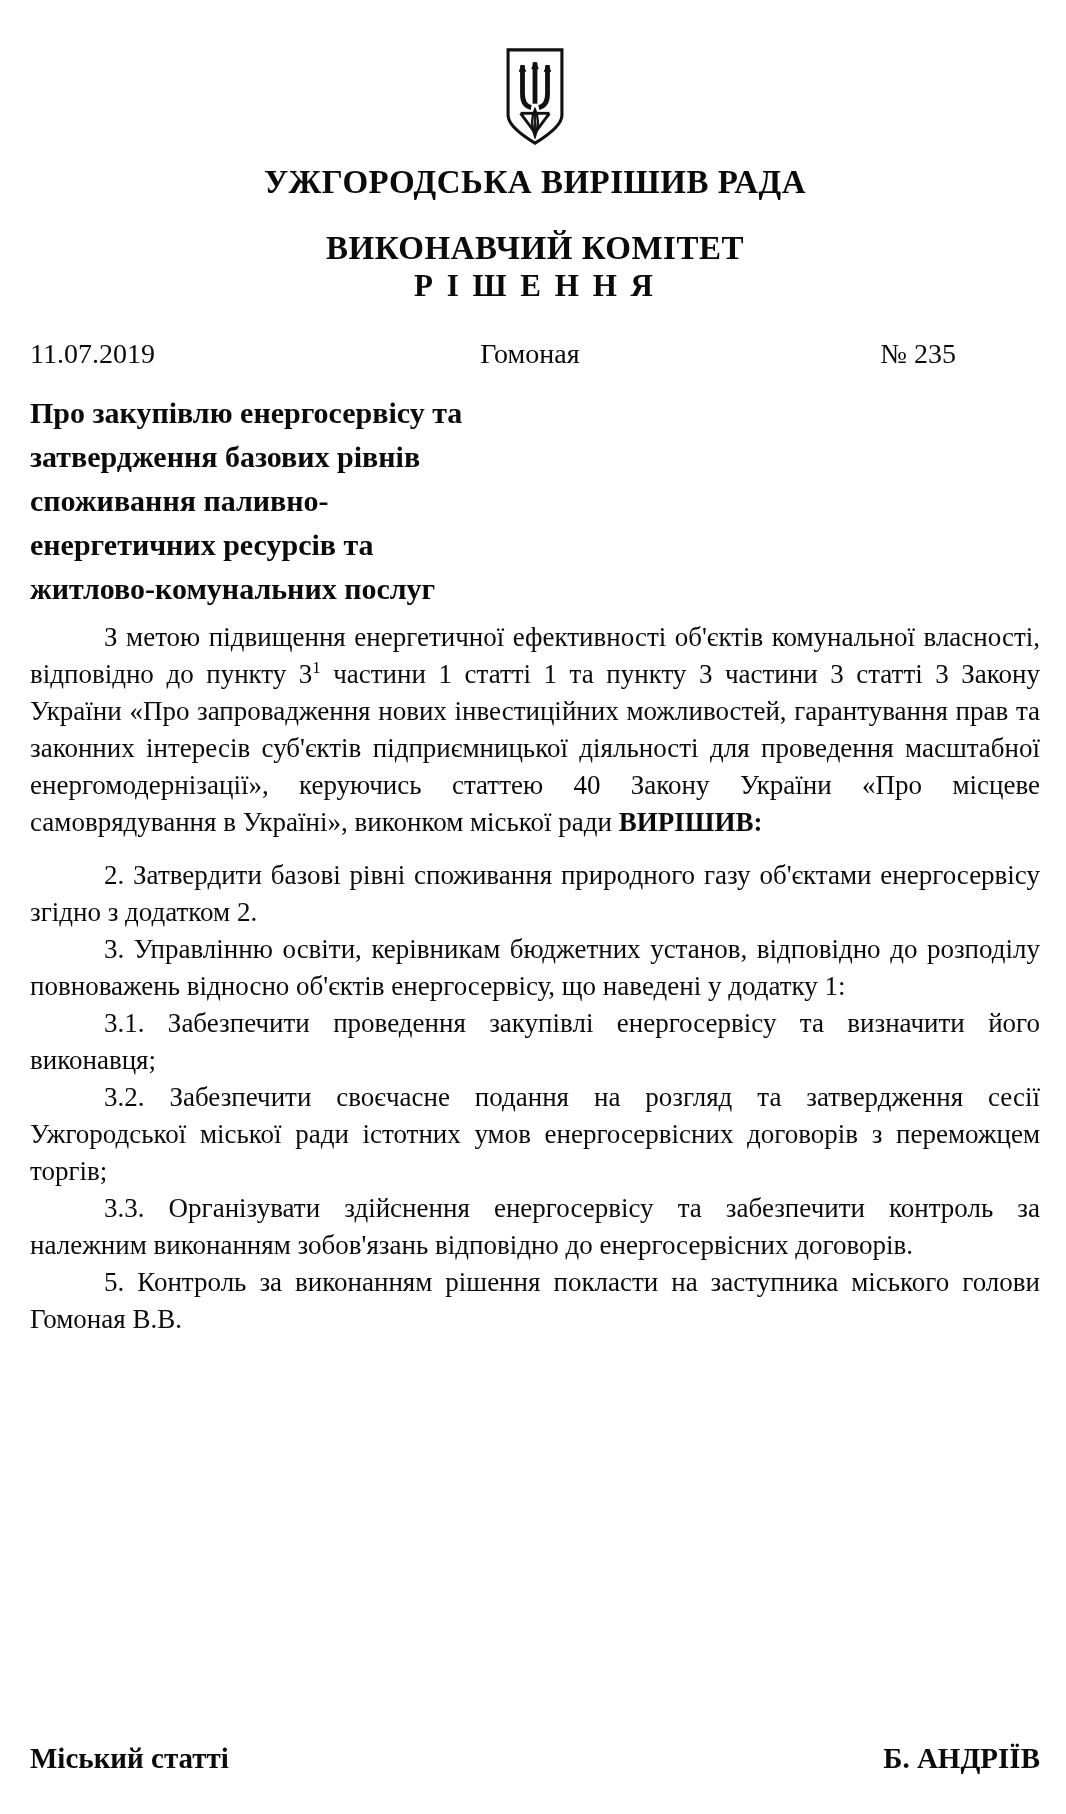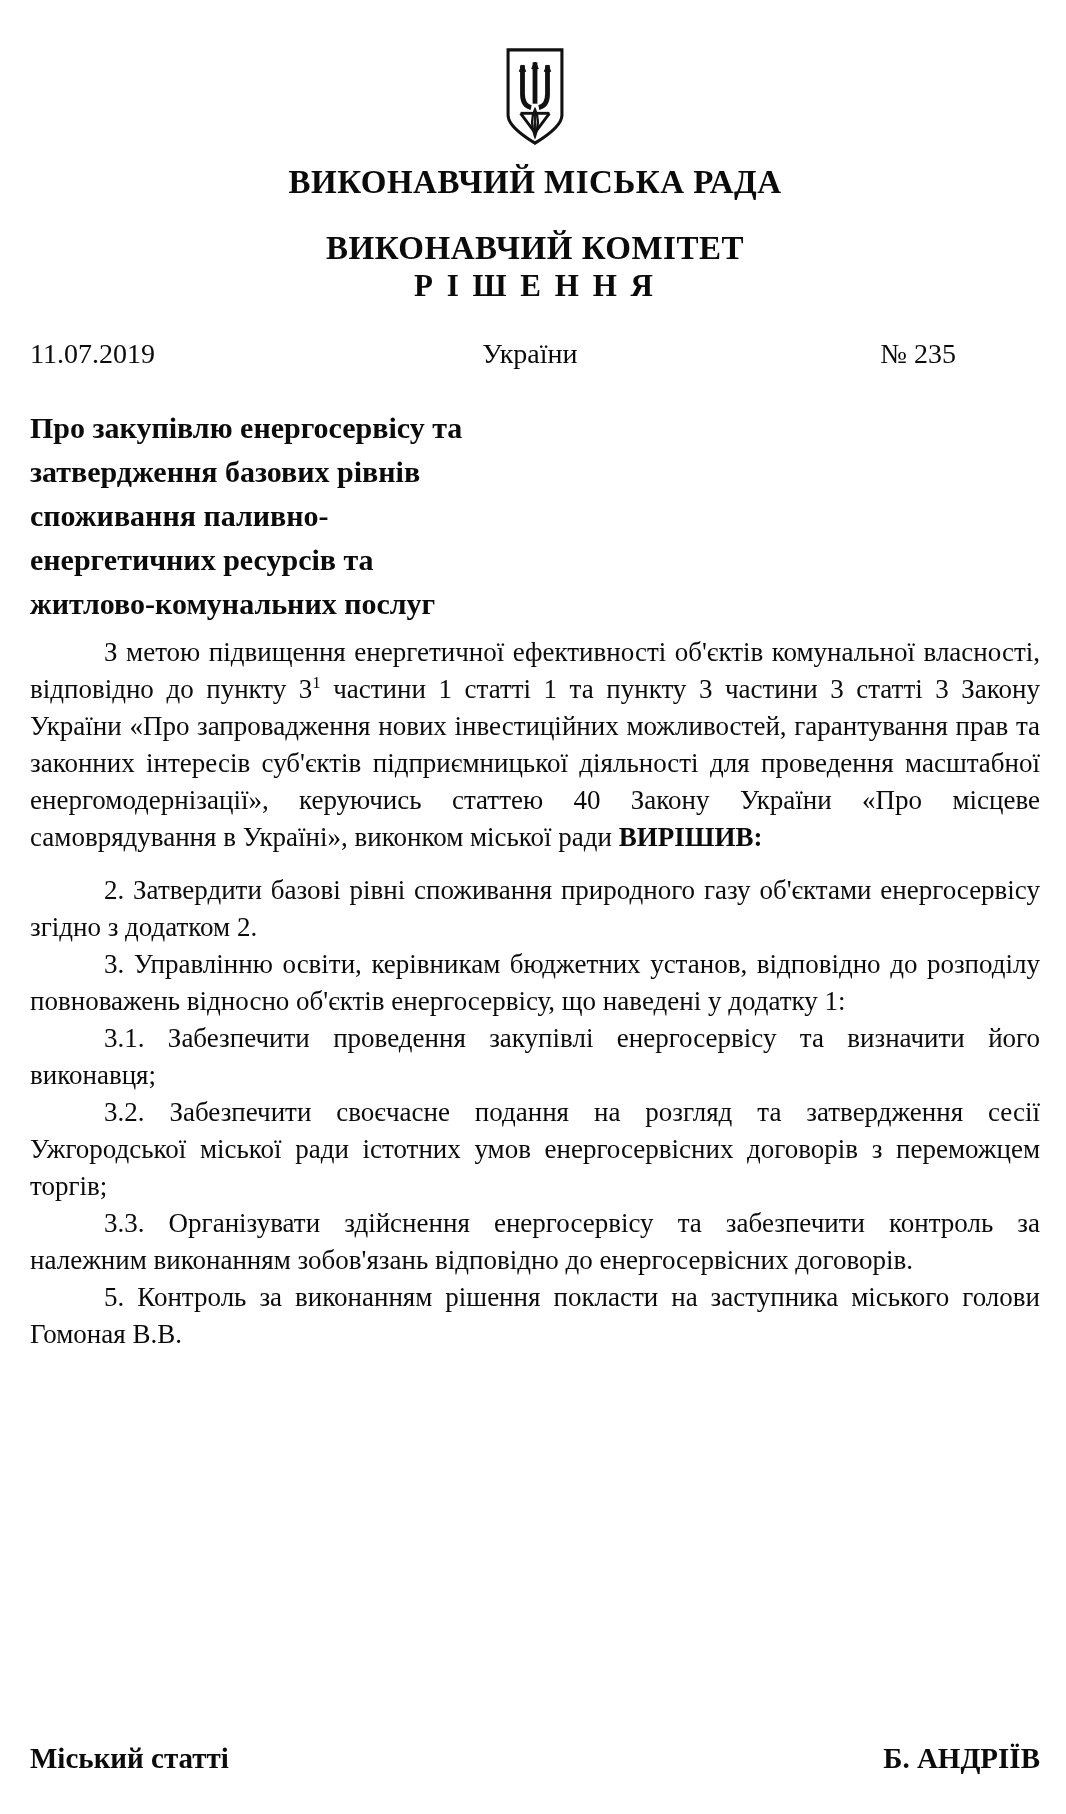--- a/index.html
+++ b/index.html
@@ -10,21 +10,21 @@
     padding:46px 26px 0 30px;overflow:hidden;
   }
   .emblem-wrap{text-align:center;line-height:0;}
   .h-org{font-size:33px;font-weight:bold;text-align:center;margin-top:18px;letter-spacing:0.5px;line-height:1.15;}
   .h-committee{font-size:33px;font-weight:bold;text-align:center;margin-top:28px;letter-spacing:0.5px;line-height:1.15;}
   .h-doctype{font-size:31px;font-weight:bold;text-align:center;letter-spacing:3px;line-height:1.15;}
   .dateline{display:flex;margin-top:34px;font-size:28px;line-height:1.15;}
   .dl-left{width:33%;text-align:left;}
   .dl-center{width:33%;text-align:center;}
   .dl-right{width:34%;text-align:right;padding-right:84px;box-sizing:border-box;}
-  .subject{font-weight:bold;font-size:30px;line-height:44px;max-width:472px;margin-top:36px;}
+  .subject{font-weight:bold;font-size:30px;line-height:44px;max-width:472px;margin-top:21px;}
   .doc-body{margin-top:8px;font-size:27px;line-height:37px;text-align:justify;}
   .doc-body p{margin:0;text-indent:74px;}
   .doc-body p.intro{margin-bottom:16px;}
   .doc-body sup{font-size:0.62em;line-height:0;}
   .resolved{font-weight:bold;}
   .signature{
     position:absolute;left:30px;right:26px;top:1742px;
     display:flex;justify-content:space-between;
     font-weight:bold;font-size:29px;line-height:1.15;
   }
@@ -43,29 +43,29 @@
         <path d="M36 17 V60" stroke-width="5"></path>
         <path d="M23 20 l-3 7 M23 20 l3 7 M49 20 l-3 7 M49 20 l3 7 M36 17 l-3 7 M36 17 l3 7" stroke-width="2"></path>
         <path d="M21 70 H51" stroke-width="3"></path>
         <path d="M21 70 L36 90 L51 70" stroke-width="3"></path>
         <path d="M36 66 Q30 78 36 94 Q42 78 36 66 Z" stroke-width="2.5"></path>
         <path d="M36 66 V94" stroke-width="2"></path>
       </g>
     </svg>
   </div>
 
-  <div class="h-org">ВИКОНАВЧИЙ МІСЬКА РАДА</div>
+  <div class="h-org">УЖГОРОДСЬКА ВИРІШИВ РАДА</div>
 
   <div class="h-committee">ВИКОНАВЧИЙ КОМІТЕТ</div>
 
   <div class="h-doctype">Р І Ш Е Н Н Я</div>
 
   <div class="dateline">
     <div class="dl-left">11.07.2019</div>
-    <div class="dl-center">України</div>
+    <div class="dl-center">Гомоная</div>
     <div class="dl-right">№ 235</div>
   </div>
 
   <div class="subject">Про закупівлю енергосервісу та затвердження базових рівнів споживання паливно-енергетичних ресурсів та житлово-комунальних послуг</div>
 
   <div class="doc-body">
     <p class="intro"><span>З метою підвищення енергетичної ефективності об'єктів комунальної власності, відповідно до пункту 3</span><sup>1</sup><span> частини 1 статті 1 та пункту 3 частини 3 статті 3 Закону України «Про запровадження нових інвестиційних можливостей, гарантування прав та законних інтересів суб'єктів підприємницької діяльності для проведення масштабної енергомодернізації», керуючись статтею 40 Закону України «Про місцеве самоврядування в Україні», виконком міської ради </span><span class="resolved">ВИРІШИВ:</span></p>
     <p>2. Затвердити базові рівні споживання природного газу об'єктами енергосервісу згідно з додатком 2.</p>
     <p>3. Управлінню освіти, керівникам бюджетних установ, відповідно до розподілу повноважень відносно об'єктів енергосервісу, що наведені у додатку 1:</p>
     <p>3.1. Забезпечити проведення закупівлі енергосервісу та визначити його виконавця;</p>

